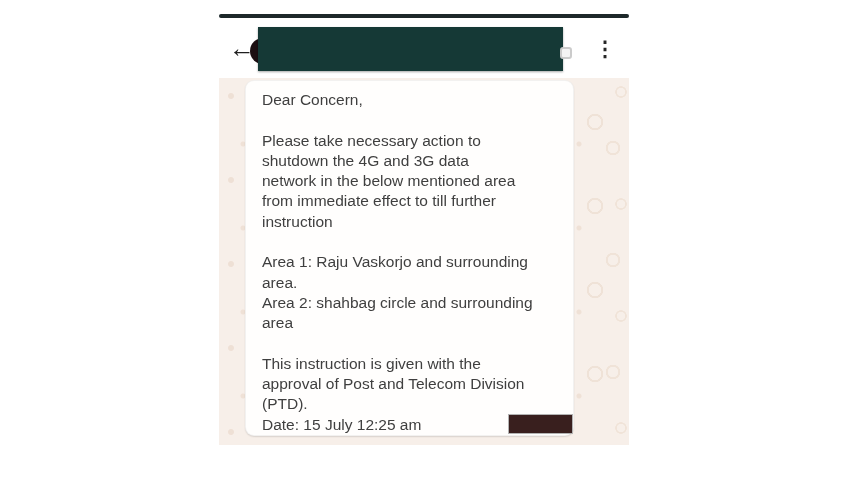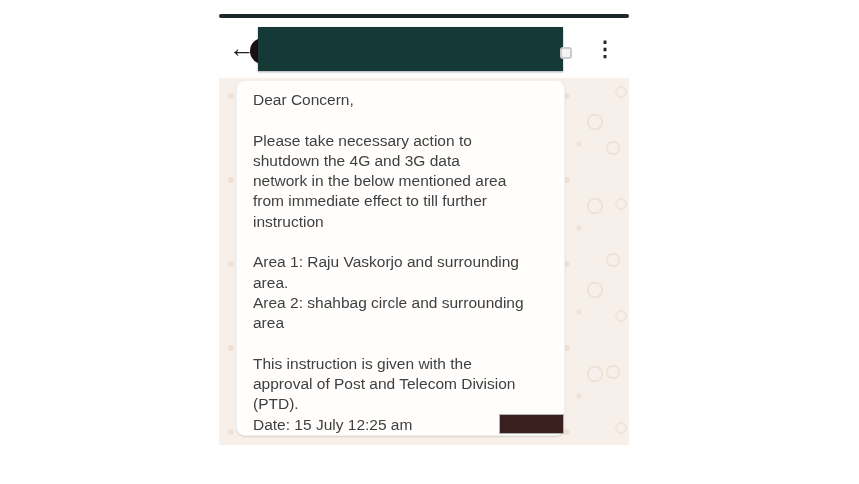--- a/index.html
+++ b/index.html
@@ -86,21 +86,21 @@
       radial-gradient(circle at 12px 18px, #eee0d5 2.5px, transparent 3.5px),
       radial-gradient(circle at 40px 44px, transparent 6px, #efe2d7 6.5px, #efe2d7 8px, transparent 8.5px),
       radial-gradient(circle at 66px 14px, transparent 4px, #f0e3d8 4.5px, #f0e3d8 5.5px, transparent 6px),
       radial-gradient(circle at 24px 66px, #efe1d6 2px, transparent 3px),
       radial-gradient(circle at 58px 70px, transparent 5px, #f0e3d8 5.5px, #f0e3d8 7px, transparent 7.5px);
     background-size: 84px 84px, 84px 84px, 112px 112px, 84px 84px, 112px 112px;
   }
 
   .message-bubble {
     position: absolute;
-    left: 17px; top: 2px;
+    left: 26px; top: 2px;
     width: 329px; height: 356px;
     background: #fffefd;
     border: 1px solid rgba(0,0,0,0.05);
     border-radius: 9px;
     box-shadow: 0 1px 1.5px rgba(0,0,0,0.12);
   }
 
   .message-text {
     position: absolute;
     left: 0; top: 0;

